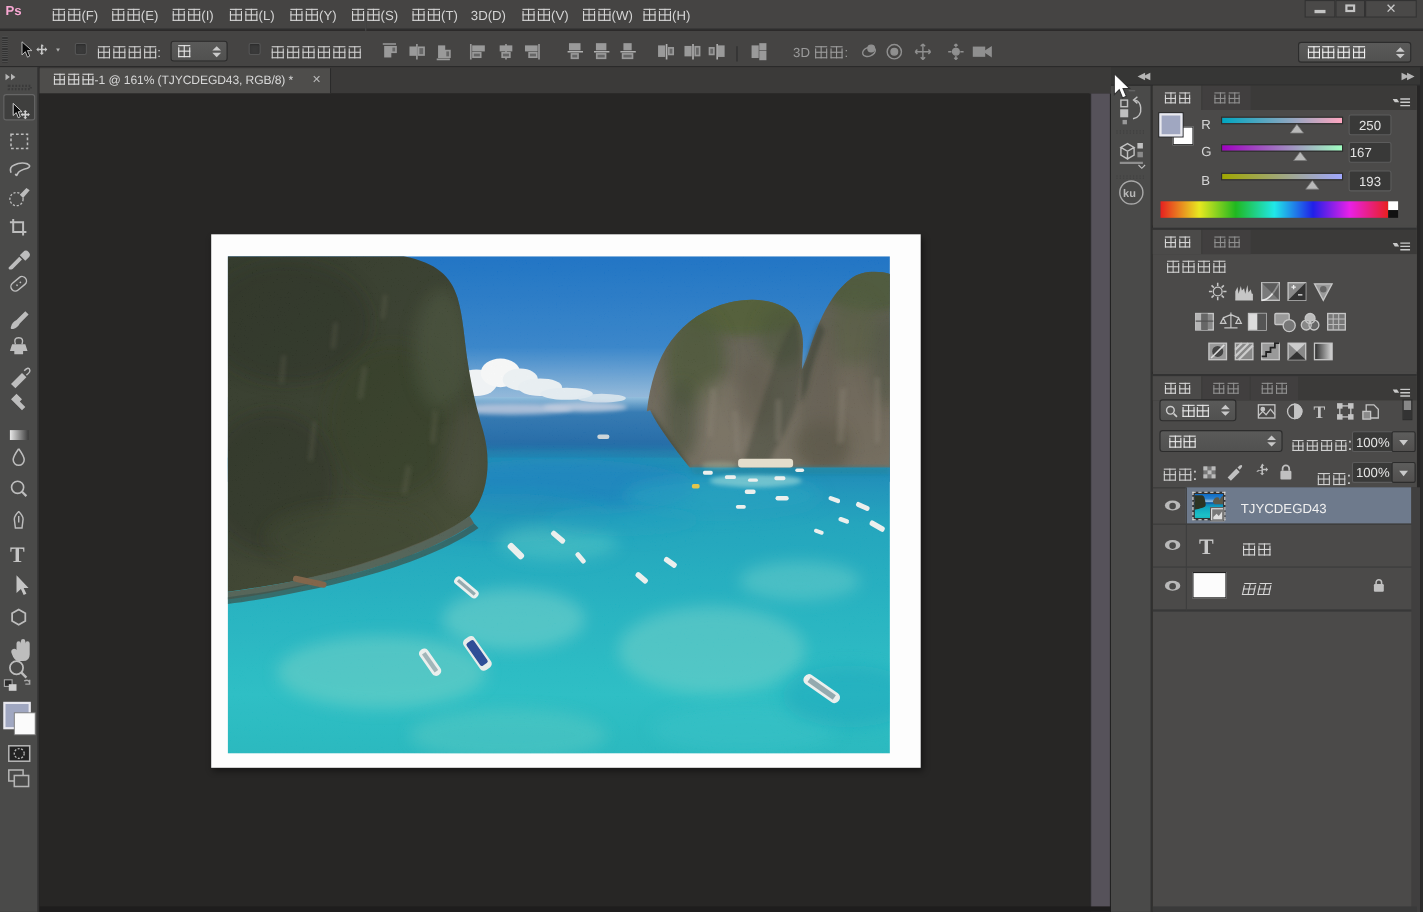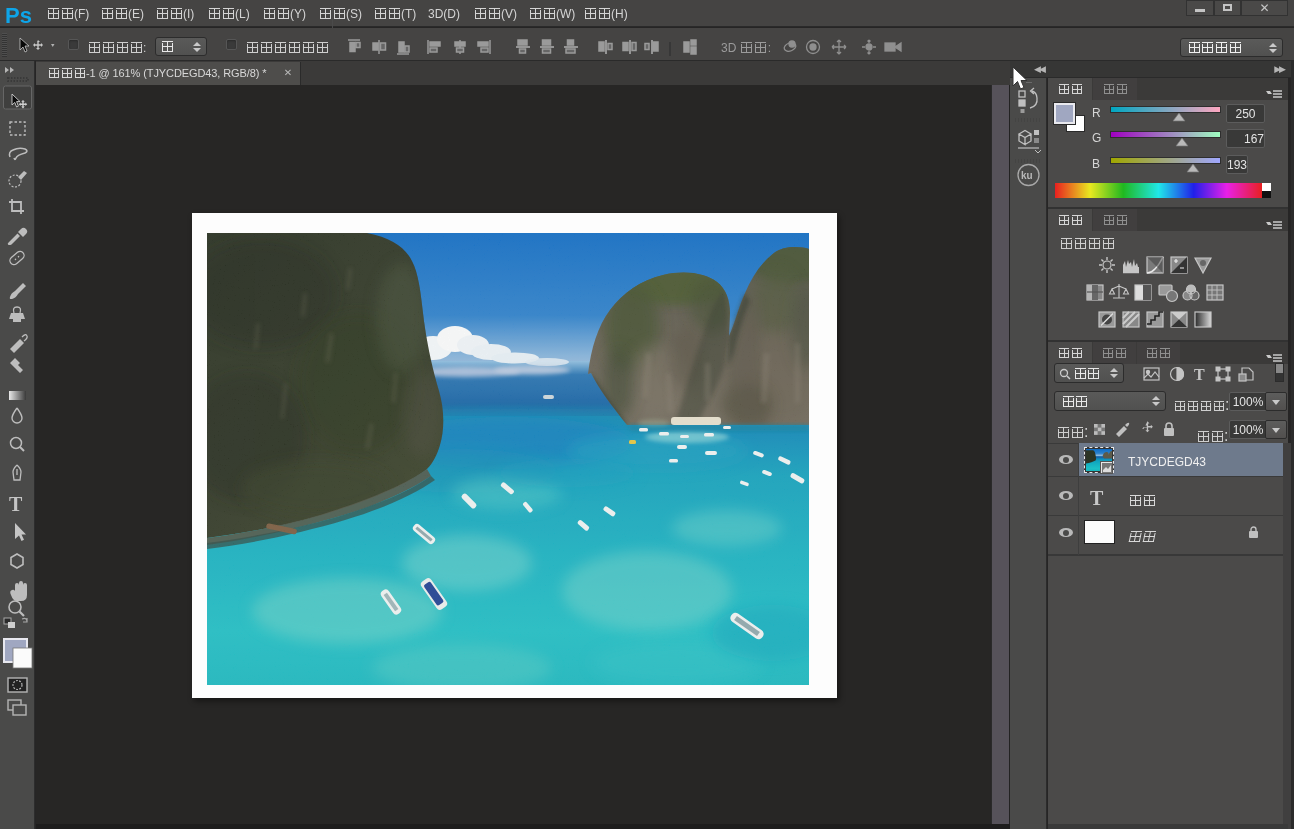--- a/index.html
+++ b/index.html
@@ -20,21 +20,21 @@
   background:
     linear-gradient(currentColor,currentColor) 0px 0px/10px 1px no-repeat,
     linear-gradient(currentColor,currentColor) 0px 5px/10px 1px no-repeat,
     linear-gradient(currentColor,currentColor) 0px 9px/10px 1px no-repeat,
     linear-gradient(currentColor,currentColor) 5px 0px/1px 10px no-repeat,
     linear-gradient(currentColor,currentColor) 0px 2px/1px 8px no-repeat,
     linear-gradient(currentColor,currentColor) 9px 2px/1px 8px no-repeat;
 }
 
 #menubar { left:0; top:0; width:1294px; height:27px; background:#454443; border-bottom:1px solid #2a2a2a; }
-#pslogo { left:5px; top:3px; width:30px; height:19px; color:#0ea5e9; font-weight:bold; font-size:22px; }
+#pslogo { left:5px; top:3px; width:30px; height:19px; color:#f9a8d4; font-weight:bold; font-size:12px; }
 .menuitem { position:absolute; top:7px; color:#d4d4d4; font-size:12px; white-space:nowrap; }
 
 .winbtn { position:absolute; top:0; height:16px; border:1px solid #323232; background:#4a4948; color:#cccccc; text-align:center; font-size:10px; line-height:14px; }
 
 #optbar { left:0; top:28px; width:1294px; height:33px; background:#454443; border-bottom:1px solid #2a2a2a; }
 .optsep { position:absolute; top:6px; width:1px; height:22px; background:#333; border-right:1px solid #4a4a4a; }
 .chk { position:absolute; width:11px; height:11px; background:#3a3a3a; border:1px solid #565656; border-radius:2px; box-shadow:inset 0 1px 2px #2a2a2a; }
 .optlabel { position:absolute; color:#cfcfcf; font-size:12px; }
 .dropdown { position:absolute; background:linear-gradient(#5a5a59,#515150); border:1px solid #2c2c2c; border-radius:3px; color:#e8e8e8; font-size:12px; }
 .updn { position:absolute; right:5px; top:50%; margin-top:-5px; width:8px; height:10px; }
@@ -509,27 +509,27 @@
  <div class="abs" style="left:62px;top:28px;width:111px;height:7px;border:1px solid #2e2e2e;background:linear-gradient(90deg,#00a7c1,#8aa7c1 55%,#ffa7c1)"></div>
  <svg class="abs" style="left:124px;top:35px" width="14" height="9">
       <path d="M7,0 L13,8 L1,8 Z" fill="#b9b9b9" stroke="#777" stroke-width="0.7"></path>
     </svg>
  <div class="field" style="left:178px;top:26px;width:39px;height:19px;text-align:center;line-height:18px">250</div>
  <div class="abs" style="left:44px;top:53px;color:#d6d6d6;font-size:12px">G</div>
  <div class="abs" style="left:62px;top:53px;width:111px;height:7px;border:1px solid #2e2e2e;background:linear-gradient(90deg,#a000c1,#a08ac1 55%,#a0ffc1)"></div>
  <svg class="abs" style="left:127px;top:60px" width="14" height="9">
       <path d="M7,0 L13,8 L1,8 Z" fill="#b9b9b9" stroke="#777" stroke-width="0.7"></path>
     </svg>
- <div class="field" style="left:178px;top:51px;width:39px;height:19px;text-align:right;line-height:18px">167</div>
+ <div class="field" style="left:178px;top:51px;width:39px;height:19px;text-align:left;line-height:18px">167</div>
  <div class="abs" style="left:44px;top:79px;color:#d6d6d6;font-size:12px">B</div>
  <div class="abs" style="left:62px;top:79px;width:111px;height:7px;border:1px solid #2e2e2e;background:linear-gradient(90deg,#a0a700,#a0a78a 55%,#a0a7ff)"></div>
  <svg class="abs" style="left:138px;top:86px" width="14" height="9">
       <path d="M7,0 L13,8 L1,8 Z" fill="#b9b9b9" stroke="#777" stroke-width="0.7"></path>
     </svg>
- <div class="field" style="left:178px;top:77px;width:22px;height:19px;text-align:left;line-height:18px">193</div>
+ <div class="field" style="left:178px;top:77px;width:39px;height:19px;text-align:center;line-height:18px">193</div>
 
  <div class="abs" style="left:7px;top:105px;width:207px;height:15px;background:linear-gradient(90deg,#e82020,#e8e820 17%,#20b820 33%,#20e8e8 50%,#2020e8 67%,#e820e8 83%,#e82020)"></div>
  <div class="abs" style="left:214px;top:105px;width:9px;height:8px;background:#fff"></div>
  <div class="abs" style="left:214px;top:113px;width:9px;height:7px;background:#111"></div>
 </div>
 
 <div class="abs" style="left:1048px;top:207px;width:240px;height:131px;background:#4b4a49;border-top:2px solid #323232">
  <div class="ptabbar" style="top:0"></div>
  <div class="ptab" style="left:0;width:44px"><span class="cn sm"></span><span class="cn sm"></span></div>
  <div class="ptab inactive" style="left:45px;width:44px"><span class="cn sm"></span><span class="cn sm"></span></div>

